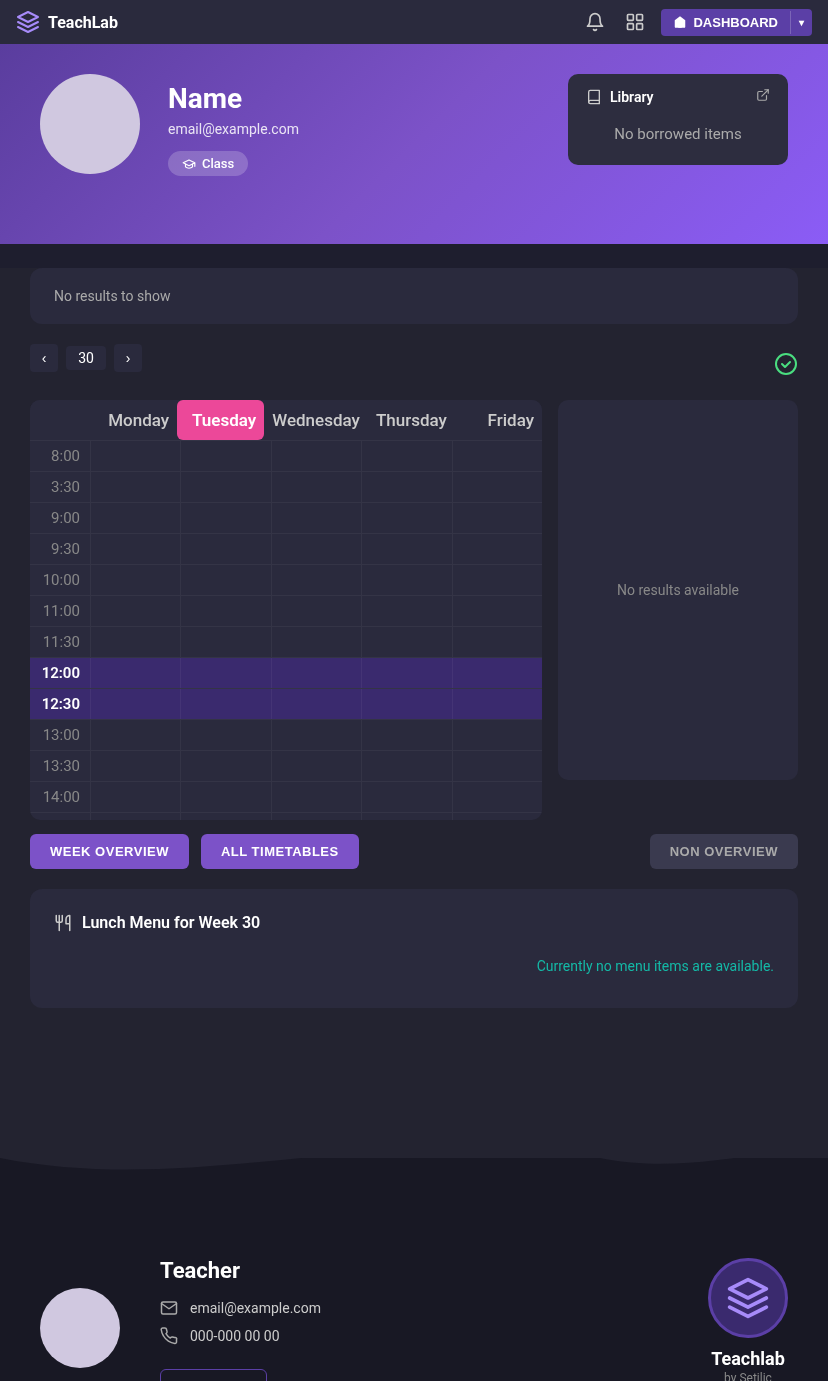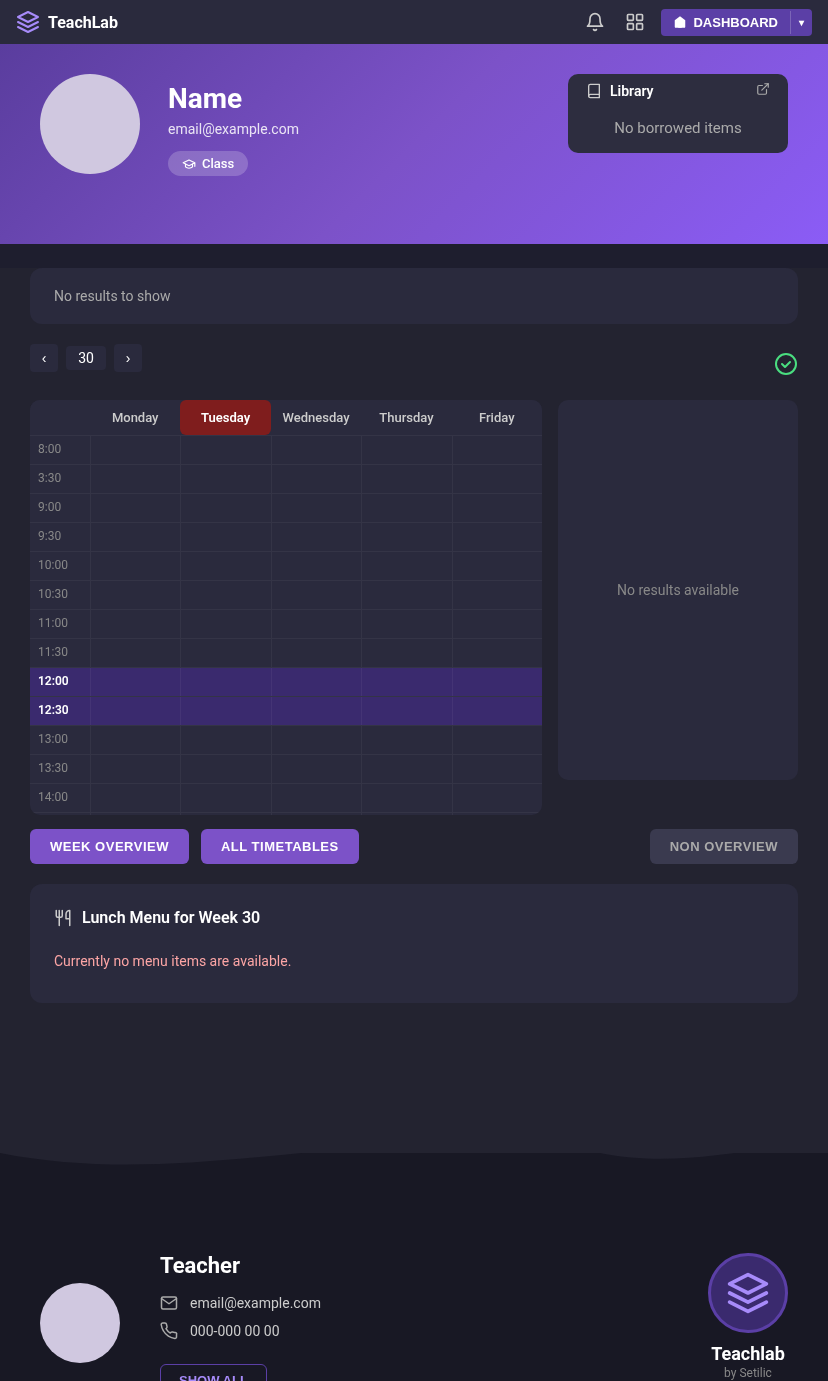--- a/index.html
+++ b/index.html
@@ -107,21 +107,21 @@
       gap: 6px;
       background: rgba(255,255,255,0.2);
       border-radius: 20px;
       padding: 5px 14px;
       font-size: 13px;
       font-weight: 500;
     }
     .library-card {
       background: #2d2d3f;
       border-radius: 10px;
-      padding: 8px 18px;
+      padding: 14px 18px;
       min-width: 220px;
       max-width: 260px;
     }
     .library-card-header {
       display: flex;
       align-items: center;
       justify-content: space-between;
       margin-bottom: 12px;
     }
     .library-card-title {
@@ -198,46 +198,46 @@
       border-radius: 10px;
       overflow: hidden;
     }
     .timetable-header {
       display: grid;
       grid-template-columns: 60px repeat(5, 1fr);
       background: #2a2a3d;
     }
     .timetable-header-cell {
       padding: 10px 8px;
-      text-align: center;
-      font-size: 13px;
+      text-align: right;
+      font-size: 17px;
       color: #ccc;
       font-weight: 500;
     }
     .timetable-header-cell.active {
-      background: #7f1d1d;
+      background: #ec4899;
       color: #fff;
       border-radius: 6px;
       font-weight: 600;
     }
     .timetable-header-empty {}
     .timetable-body {
       overflow-y: auto;
       max-height: 380px;
     }
     .timetable-row {
       display: grid;
       grid-template-columns: 60px repeat(5, 1fr);
       border-top: 1px solid rgba(255,255,255,0.05);
     }
     .timetable-time {
       padding: 6px 8px;
-      font-size: 12px;
+      font-size: 15px;
       color: #888;
-      text-align: left;
+      text-align: right;
       padding-right: 10px;
     }
     .timetable-time.highlighted {
       background: #3a2a6e;
       color: #fff;
       font-weight: 600;
     }
     .timetable-cell {
       border-left: 1px solid rgba(255,255,255,0.05);
       min-height: 28px;
@@ -302,22 +302,22 @@
     .lunch-header {
       display: flex;
       align-items: center;
       gap: 10px;
       font-size: 16px;
       font-weight: 600;
       margin-bottom: 16px;
     }
     .lunch-empty {
       font-size: 14px;
-      color: #fca5a5;
-      text-align: left;
+      color: #14b8a6;
+      text-align: right;
       padding: 10px 0;
     }
 
     
     .footer-section {
       background: #181824;
       padding: 60px 40px 40px;
       display: flex;
       align-items: flex-start;
       gap: 40px;
@@ -537,28 +537,20 @@
             </div>
             <div class="timetable-row">
               <div class="timetable-time">10:00</div>
               <div class="timetable-cell"></div>
               <div class="timetable-cell"></div>
               <div class="timetable-cell"></div>
               <div class="timetable-cell"></div>
               <div class="timetable-cell"></div>
             </div>
             <div class="timetable-row">
-              <div class="timetable-time">10:30</div>
-              <div class="timetable-cell"></div>
-              <div class="timetable-cell"></div>
-              <div class="timetable-cell"></div>
-              <div class="timetable-cell"></div>
-              <div class="timetable-cell"></div>
-            </div>
-            <div class="timetable-row">
               <div class="timetable-time">11:00</div>
               <div class="timetable-cell"></div>
               <div class="timetable-cell"></div>
               <div class="timetable-cell"></div>
               <div class="timetable-cell"></div>
               <div class="timetable-cell"></div>
             </div>
             <div class="timetable-row">
               <div class="timetable-time">11:30</div>
               <div class="timetable-cell"></div>

